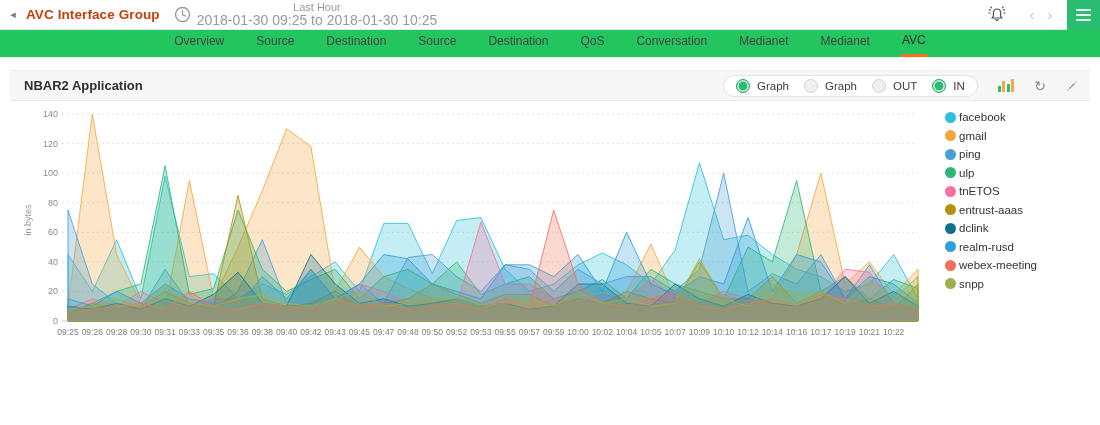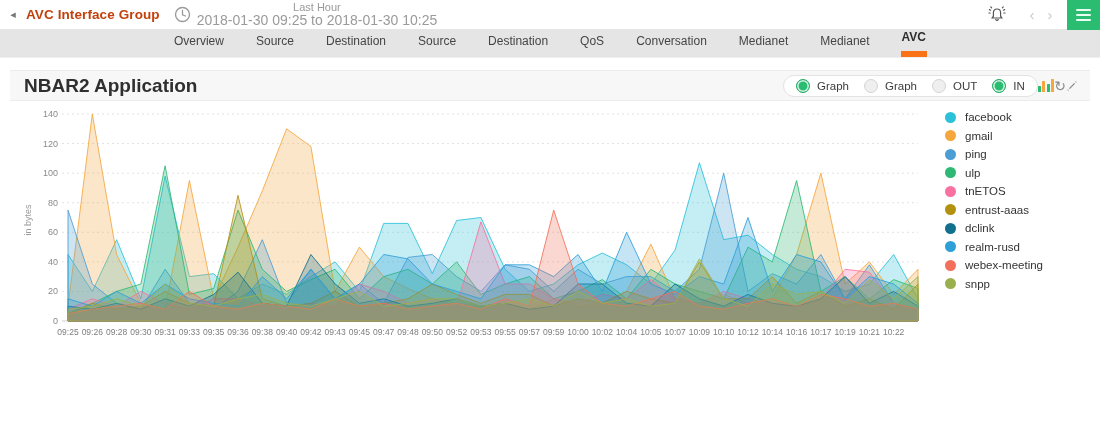--- a/index.html
+++ b/index.html
@@ -14,45 +14,45 @@
   .timecol { display:flex; flex-direction:column; line-height:1.1;text-align:center; }
   .time-label { font-size:11px; color:#9a9a9a; }
   .time-detail { font-size:14px; color:#9a9a9a; }
   .topbar-right { position:absolute; right:0; top:0; height:100%; display:flex; align-items:center; }
   .bell-ic { margin-right:16px; display:flex; cursor:pointer; }
   .chev { color:#c9c9c9; font-size:15px; width:18px; text-align:center; cursor:pointer; user-select:none; }
   .menu-btn { width:33px; height:30px; background:#2abd72; margin-left:8px; display:flex; flex-direction:column; justify-content:center; align-items:center; gap:3px; cursor:pointer; }
   .menu-btn i { display:block; width:15px; height:2px; background:#eafff3; border-radius:1px; }
 
   
-  .tabs { height:28px; display:flex; justify-content:center; align-items:flex-end; gap:30px; border-bottom:1px solid #efefef; background:#e5e5e5; padding-bottom:0; }
+  .tabs { height:28px; display:flex; justify-content:center; align-items:flex-end; gap:30px; border-bottom:1px solid #efefef; background:#22c55e; padding-bottom:0; }
   .tab { font-size:12px; color:#454545; padding:6px 1px 7px; cursor:pointer; border-bottom:2px solid transparent; }
-  .tab.active { color:#2d2d2d; border-bottom:6px solid #f97316;font-weight:bold; }
+  .tab.active { color:#2d2d2d; border-bottom:3px solid #f97316; }
 
   
   .panel { margin:12px 10px 0; }
   .panel-header { height:31px; background:#f7f7f8; border:1px solid #ececec; border-left:none; border-right:none; display:flex; align-items:center; padding:0 12px 0 14px; }
-  .panel-title { font-size:19px; font-weight:bold; color:#2f2f2f; }
-  .controls { margin-left:auto; display:flex; align-items:center; gap:0; }
+  .panel-title { font-size:13px; font-weight:bold; color:#2f2f2f; }
+  .controls { margin-left:auto; display:flex; align-items:center; gap:20px; }
   .toggle-pill { display:flex; align-items:center; background:#fff; border:1px solid #e3e3e3; border-radius:14px; padding:3px 12px; gap:7px; }
   .radio { width:14px; height:14px; border-radius:50%; background:#efefef; border:1px solid #d4d4d4; cursor:pointer; flex:0 0 auto; }
   .radio.on { background:#2abd72; border-color:#25ab66; box-shadow:inset 0 0 0 1.5px rgba(255,255,255,.85); }
   .tg-label { font-size:11.5px; color:#3c3c3c; margin-right:8px; }
   .tg-label.last { margin-right:0;text-align:right; }
   .bars-ic { display:flex; align-items:flex-end; gap:1.5px; height:13px; cursor:pointer; }
   .bars-ic i { display:block; width:3px; border-radius:.5px; }
   .glyph-ic { color:#8a8a8a; font-size:14px; cursor:pointer; line-height:1; }
   .expand-ic { cursor:pointer; display:flex; }
 
   
   .chart-wrap { position:relative; height:260px; margin-top:4px; }
   .y-title { position:absolute; left:-12px; top:110px; transform:rotate(-90deg); font-size:9px; color:#9a9a9a; width:60px; text-align:center; }
   #chart { position:absolute; left:18px; top:2px; }
   .legend { position:absolute; left:935px; top:6px; display:flex; flex-direction:column; gap:6.5px; }
-  .legend-item { display:flex; align-items:center; gap:9px; cursor:pointer; }
+  .legend-item { display:flex; align-items:center; gap:3px; cursor:pointer; }
   .legend-dot { width:11px; height:11px; border-radius:50%; background:#ccc; flex:0 0 auto; }
   .legend-name { font-size:11.5px; color:#333; }
 </style>
 </head>
 <body>
 
 <header class="topbar">
   <div class="back-btn">◂</div>
   <div class="app-title">AVC Interface Group</div>
   <div class="timewrap">

